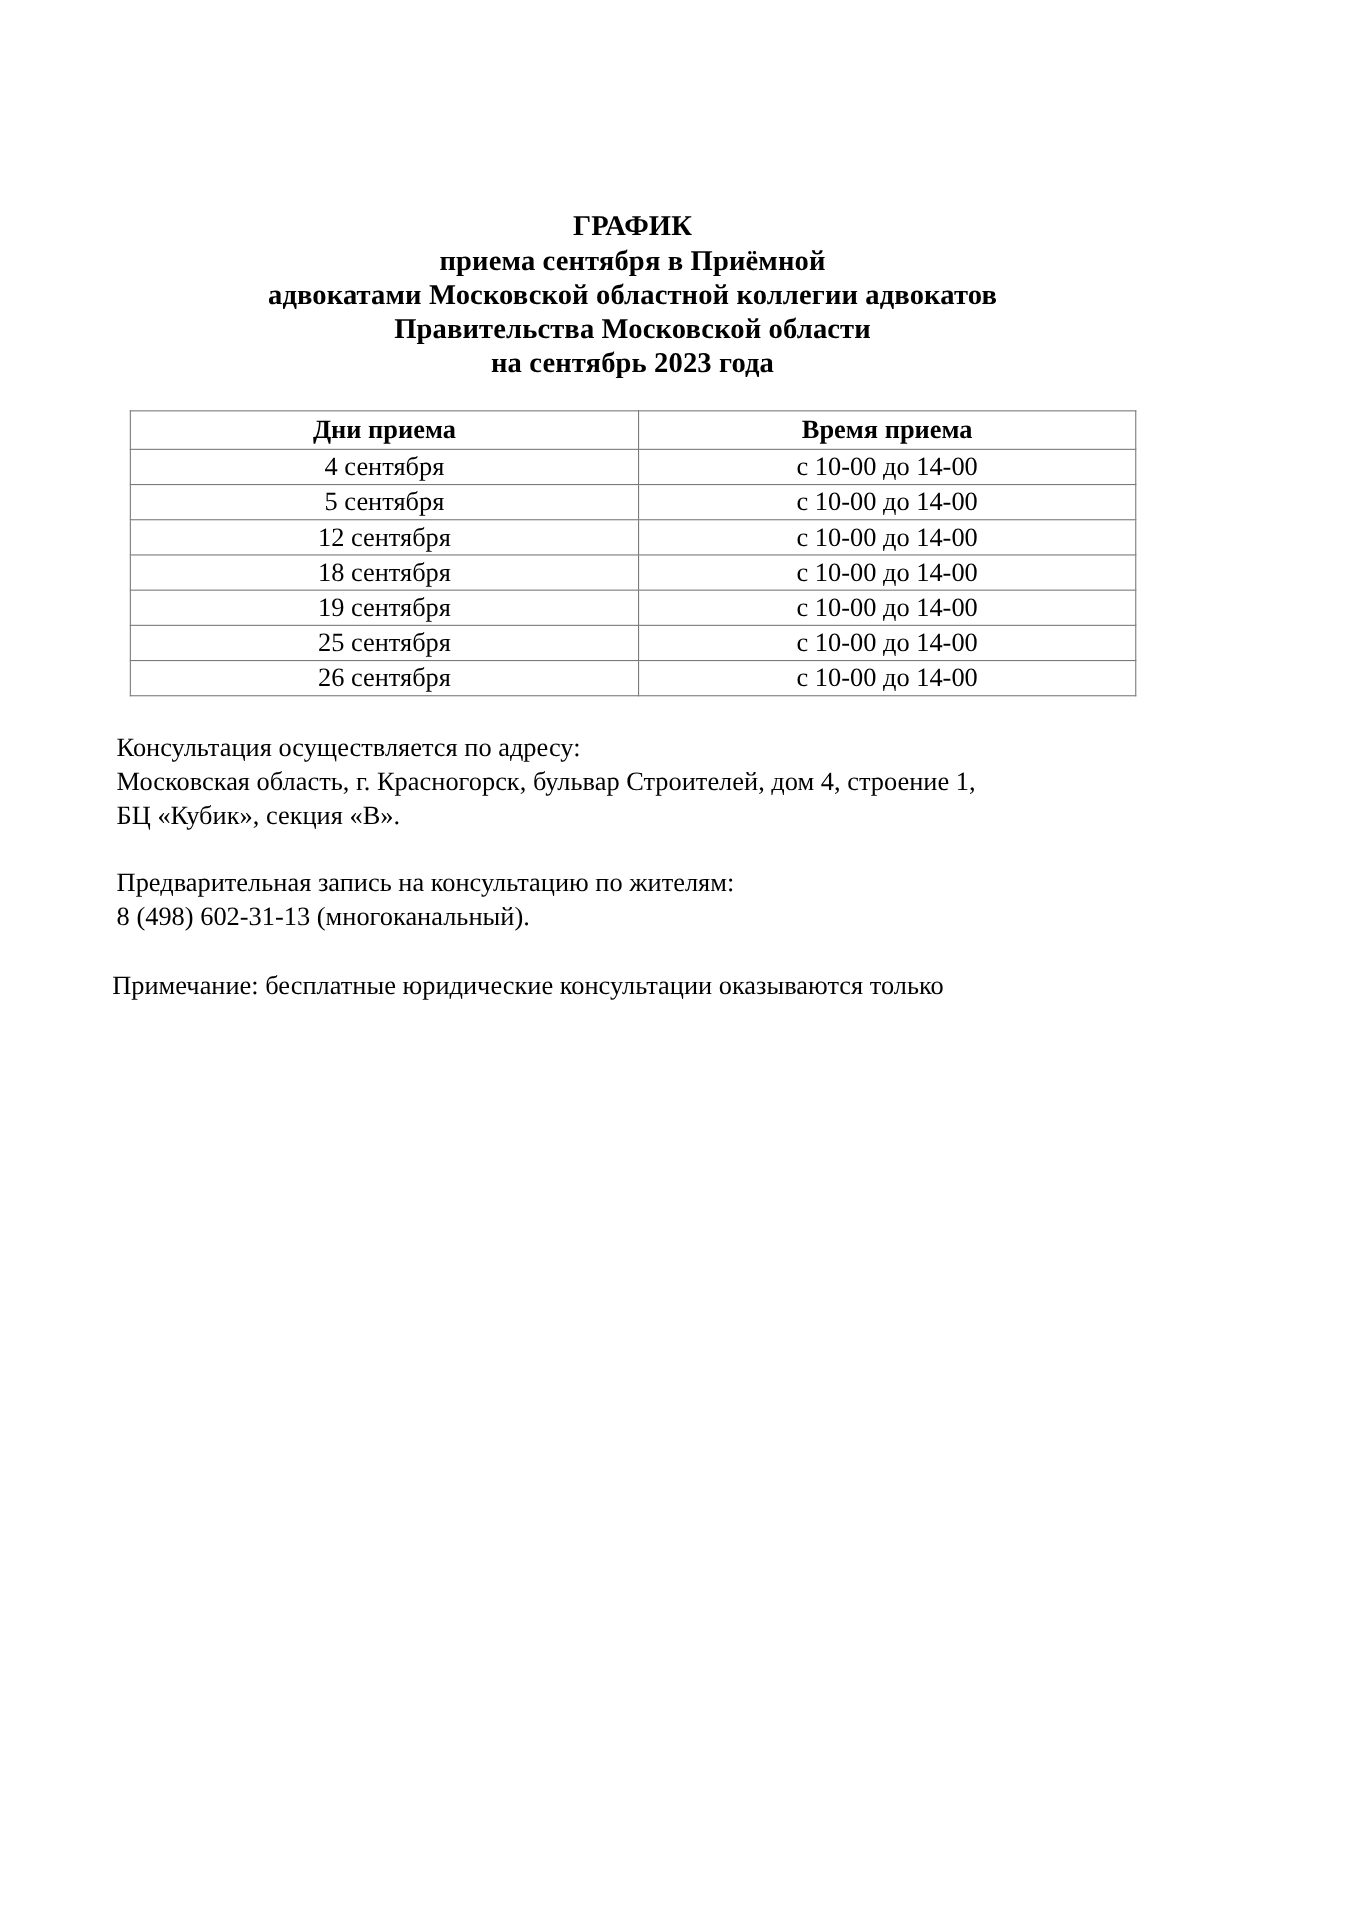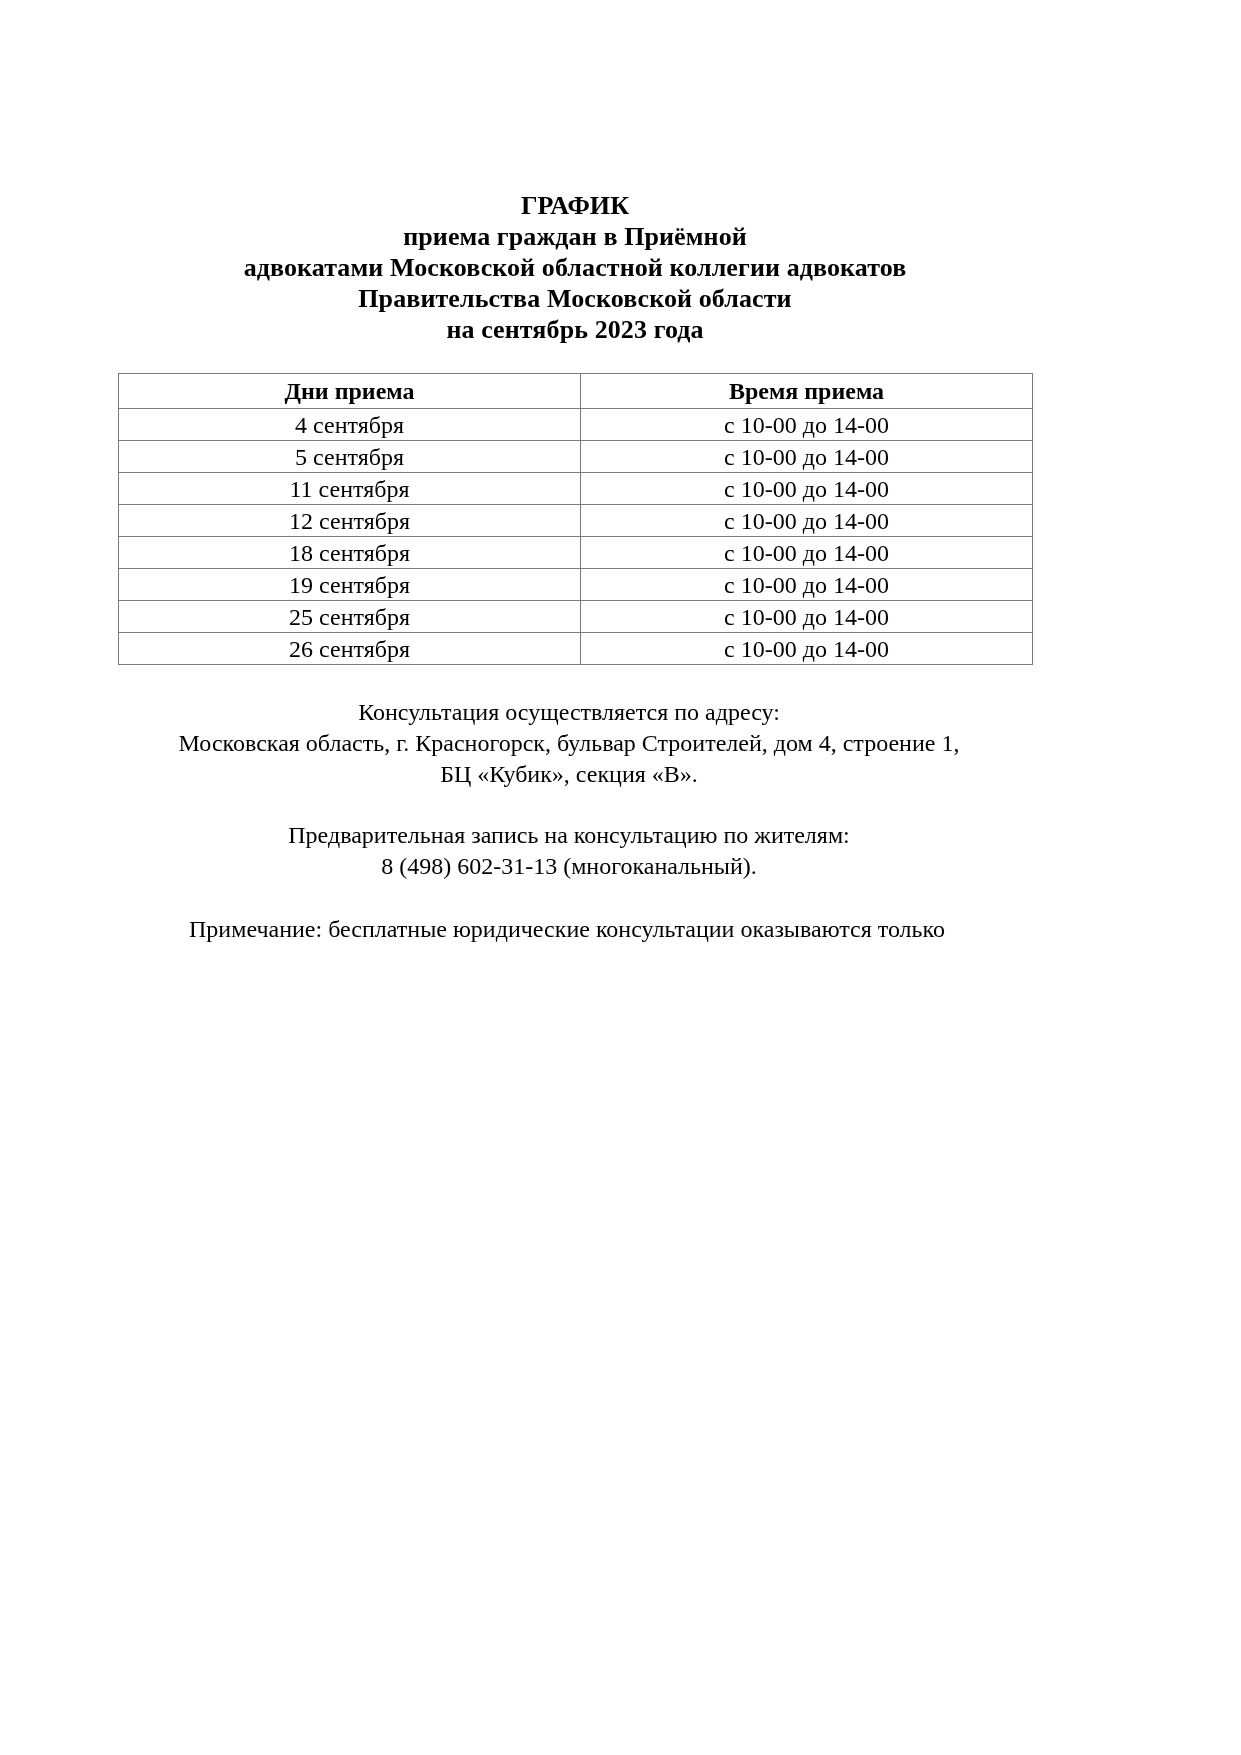--- a/index.html
+++ b/index.html
@@ -80,41 +80,40 @@
   .body-text {
     font-size: 24px;
     line-height: 31px;
   }
   .para {
     margin: 0;
   }
   .para .line {
     display: block;
     white-space: nowrap;
-    text-align: center;
   }
   .para-address { margin-top: 32px; margin-left: -12px; }
   .para-phone   { margin-top: 30px; margin-left: -12px; }
   .para-note    { margin-top: 32px; margin-left: -16px; }
 
   .note-indent {
     display: block;
     padding-left: 146px;
     white-space: nowrap;
   }
 </style>
 </head>
 <body>
 
 <div class="page">
   <div class="content">
 
     <div class="title-block">
       <span class="title-line title-main">ГРАФИК</span>
-      <span class="title-line">приема граждан в Приёмной</span>
+      <span class="title-line">приема сентября в Приёмной</span>
       <span class="title-line">адвокатами Московской областной коллегии адвокатов</span>
       <span class="title-line">Правительства Московской области</span>
       <span class="title-line">на сентябрь 2023 года</span>
     </div>
 
     <table class="schedule-table">
       <colgroup>
         <col class="col-days">
         <col class="col-time">
       </colgroup>
@@ -124,24 +123,20 @@
           <th>Время приема</th>
         </tr>
       </thead>
       <tbody>
         <tr>
           <td>4 сентября</td>
           <td>с 10-00 до 14-00</td>
         </tr>
         <tr>
           <td>5 сентября</td>
-          <td>с 10-00 до 14-00</td>
-        </tr>
-        <tr>
-          <td>11 сентября</td>
           <td>с 10-00 до 14-00</td>
         </tr>
         <tr>
           <td>12 сентября</td>
           <td>с 10-00 до 14-00</td>
         </tr>
         <tr>
           <td>18 сентября</td>
           <td>с 10-00 до 14-00</td>
         </tr>

